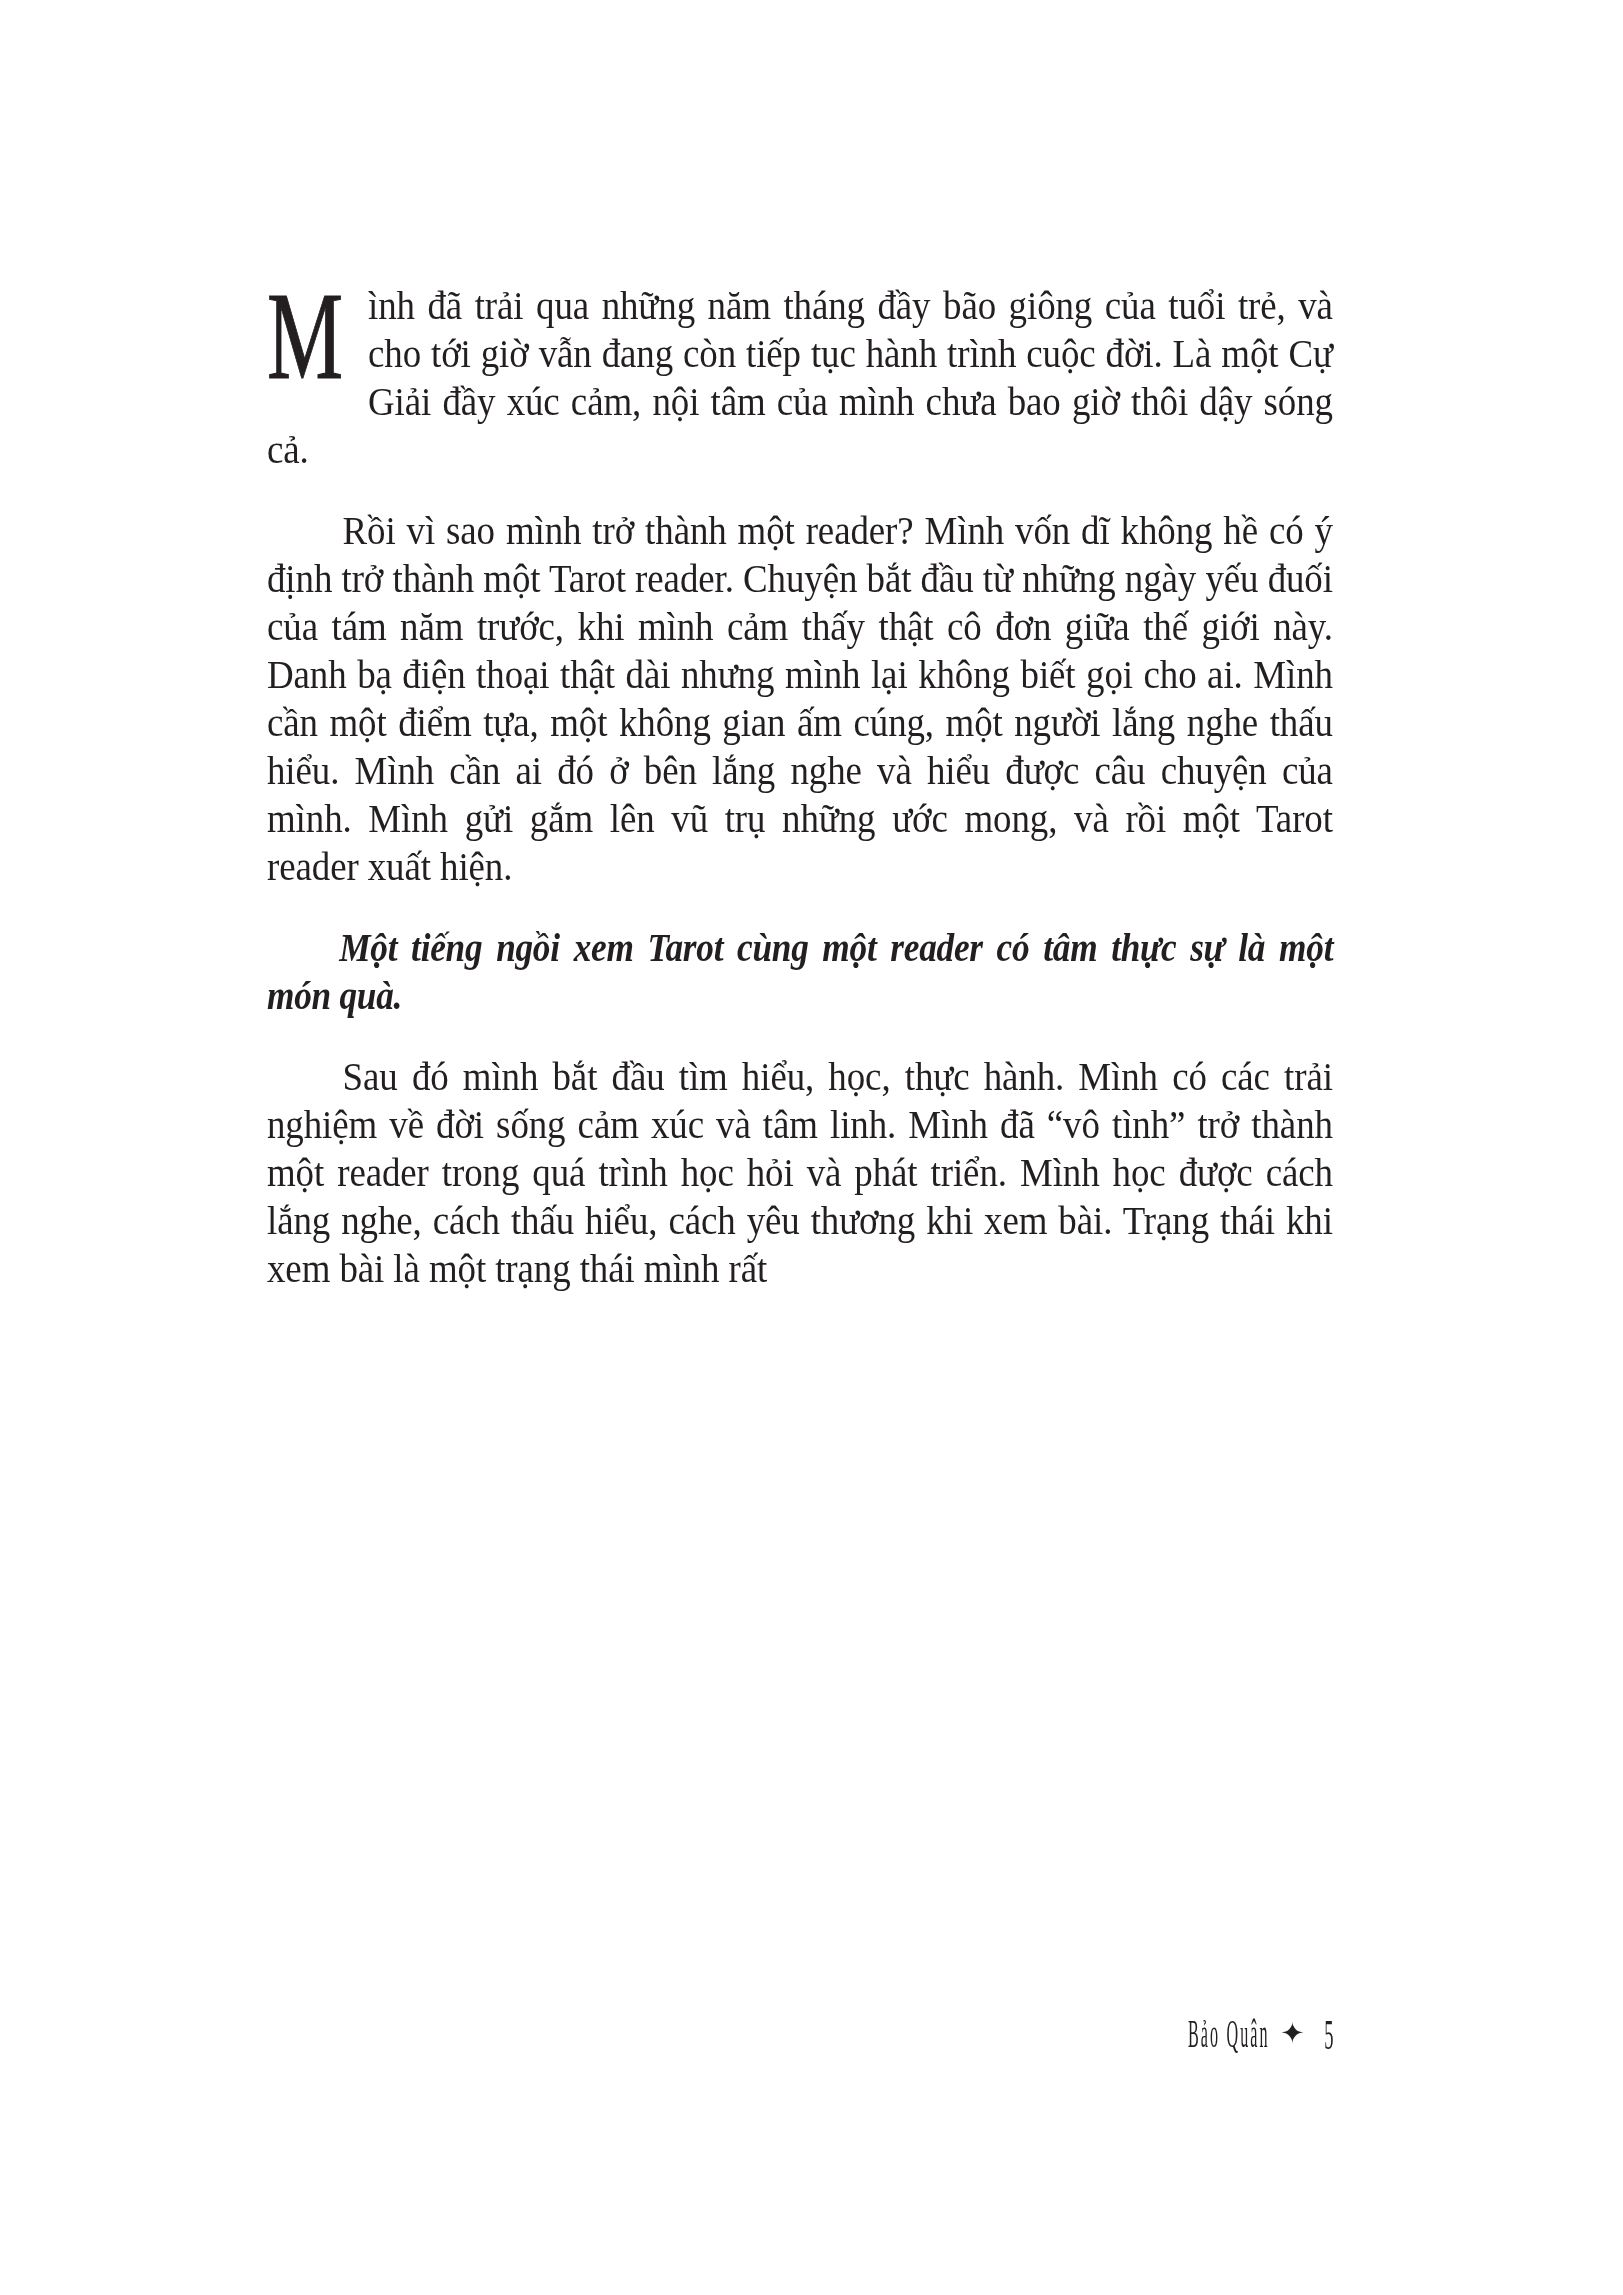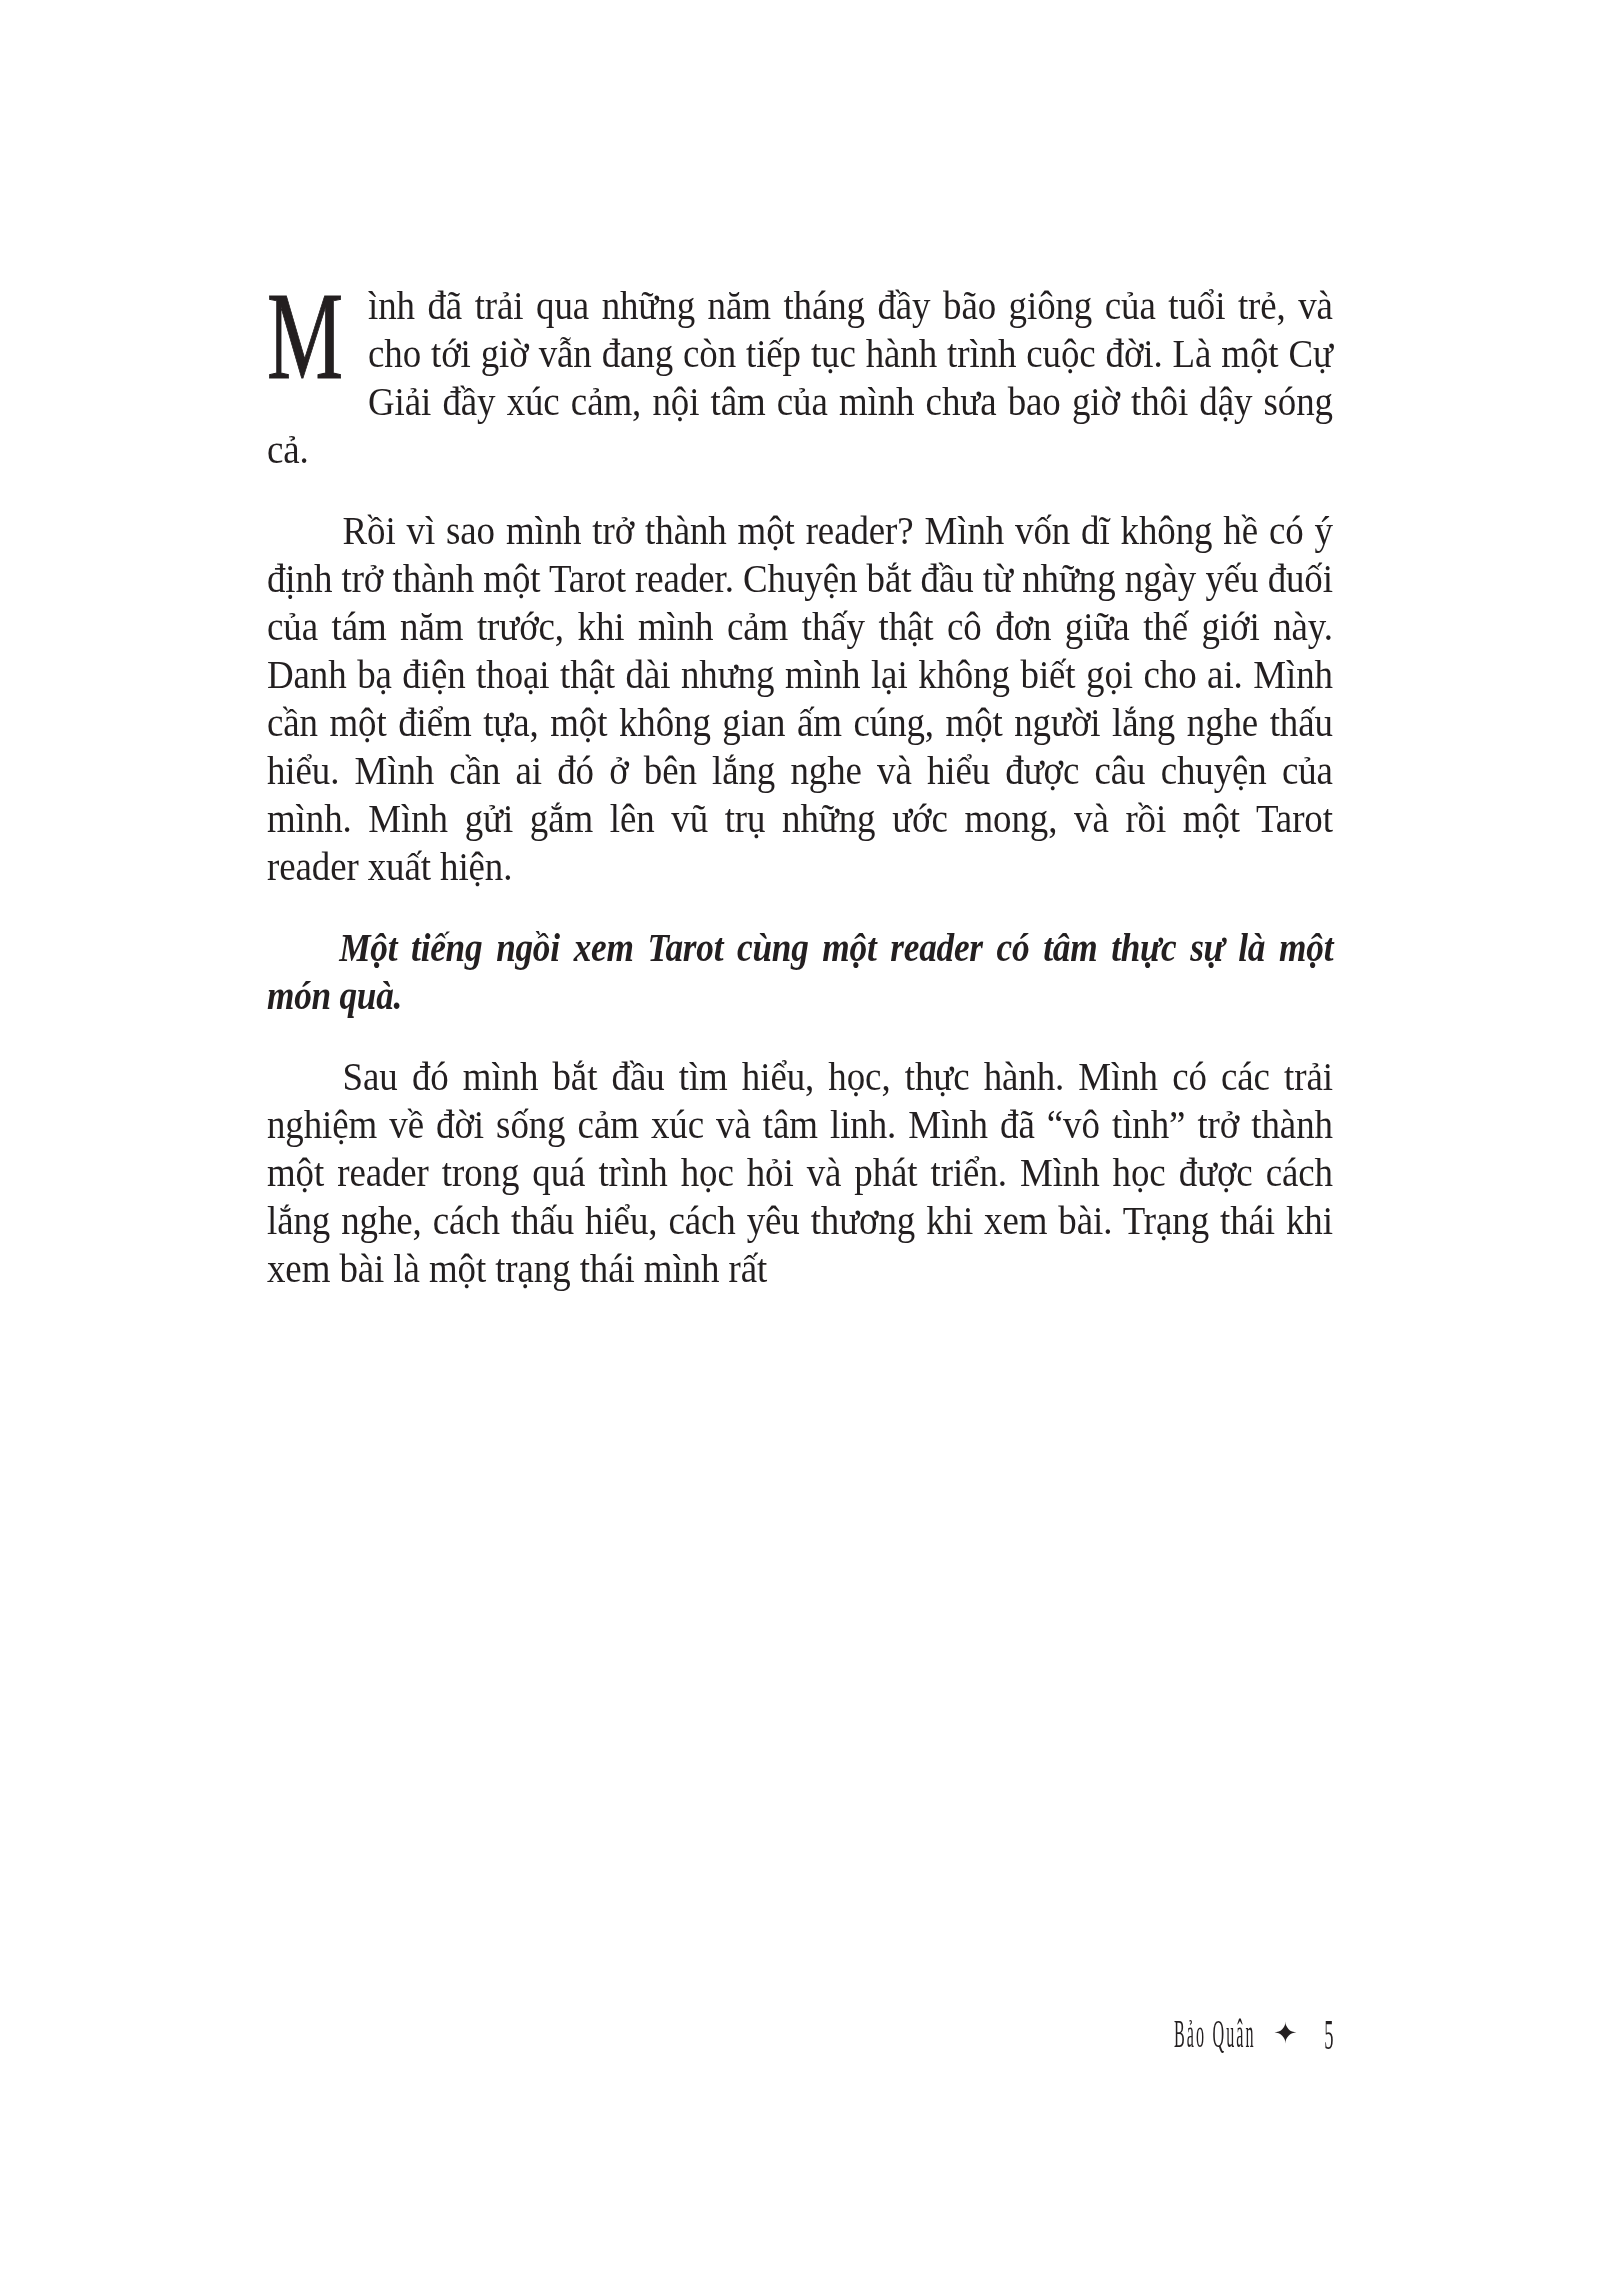--- a/index.html
+++ b/index.html
@@ -79,21 +79,21 @@
 
   
   .footer {
     position: absolute;
     left: 267px;
     top: 2016px;
     width: 1066px;
     display: flex;
     justify-content: flex-end;
     align-items: center;
-    gap: 17px;
+    gap: 10px;
   }
 
   .footer-author {
     font-family: "Liberation Serif", "DejaVu Serif", serif;
     font-size: 35px;
     line-height: 1;
     letter-spacing: 4.6px;
     color: #231f20;
     transform: scaleX(0.46) scaleY(1.12);
     transform-origin: right center;

